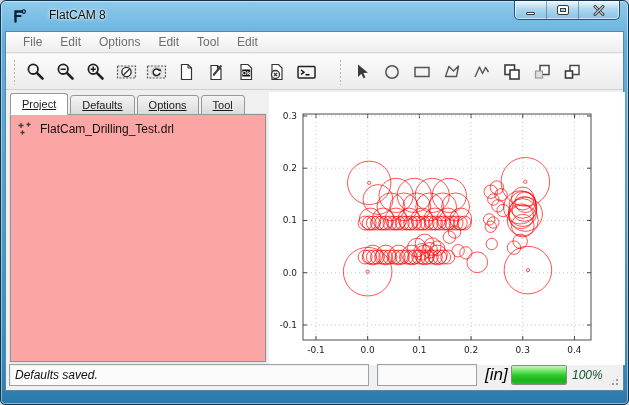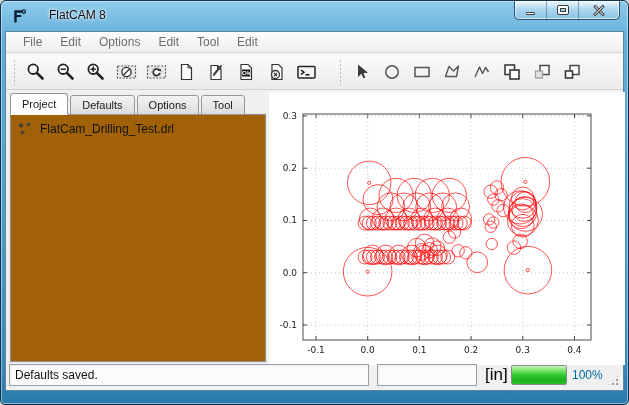--- a/index.html
+++ b/index.html
@@ -39,40 +39,40 @@
     display:flex;align-items:center;}
   .tgrip{width:3px;height:26px;margin:0 5px 0 7px;
     background-image:radial-gradient(circle,#b5b5b5 35%,transparent 40%);background-size:3px 4px;}
   .tbtn{width:30px;height:30px;display:flex;align-items:center;justify-content:center;}
   .tbtn svg{display:block;}
   .tb-spacer{width:4px;}
   
   .tabbar{position:absolute;left:4px;top:60px;height:22px;display:flex;align-items:flex-end;z-index:3;}
   .tab{height:20px;line-height:18px;font-size:11px;color:#1a1a1a;padding:0 11px;
     background:linear-gradient(180deg,#f3f3f3,#dcdcdc);
-    border:1px solid #989898;border-radius:3px 3px 0 0;margin-right:2px;position:relative;top:1px;}
+    border:1px solid #989898;border-radius:3px 3px 0 0;margin-right:2px;position:relative;top:1px;text-decoration:underline;}
   .tab.active{height:22px;line-height:21px;background:#fff;border-bottom:1px solid #fff;z-index:4;}
-  .treepanel{position:absolute;left:4px;top:82px;width:256px;height:248px;background:#a16207;
+  .treepanel{position:absolute;left:4px;top:82px;width:256px;height:248px;background:#fca5a5;
     border:1px solid #8f9398;box-shadow:0 0 0 1px #e3e3e3;z-index:2;padding:4px 2px;}
   .tree-item{display:flex;align-items:center;gap:7px;padding:2px 4px;font-size:12px;color:#111;}
   
   .figure{position:absolute;left:263px;top:60px;width:356px;height:273px;background:#fff;}
   .ticklbl{font-family:"DejaVu Sans",sans-serif;font-size:9px;fill:#1c1c1c;}
   
-  .statusbar{position:absolute;left:0;right:0;bottom:2px;height:26px;display:flex;align-items:center;}
+  .statusbar{position:absolute;left:0;right:0;bottom:2px;height:26px;display:flex;align-items:center;font-style:italic;}
   .sfield{height:22px;border:1px solid #9aa0a8;background:#fbfbfb;box-shadow:inset 1px 1px 2px rgba(0,0,0,.06);
     font-size:12px;color:#111;line-height:20px;padding:0 5px;}
   .sfield.msg{position:absolute;left:3px;width:360px;}
   .sfield.empty{position:absolute;left:371px;width:100px;}
   .units{position:absolute;left:479px;font-size:17px;color:#000;}
   .progress{position:absolute;left:505px;width:56px;height:20px;border:1px solid #8a8a8a;border-radius:2px;
     background:#e8e8e8;overflow:hidden;}
   .progress-fill{height:100%;
     background:linear-gradient(180deg,#c9f5c0 0%,#7ae66e 25%,#2ecc2e 50%,#1db21d 80%,#28c128 100%);}
-  .pct{position:absolute;left:566px;font-size:12px;color:#0369a1;}
+  .pct{position:absolute;left:566px;font-size:12px;color:#14532d;}
   .resize-grip{position:absolute;right:3px;bottom:1px;width:13px;height:13px;
     background-image:radial-gradient(circle,#9a9a9a 32%,transparent 40%);background-size:4px 4px;
     clip-path:polygon(100% 0,100% 100%,0 100%);}
 </style>
 </head>
 <body>
 
 <div class="window">
 
   <div class="titlebar">

